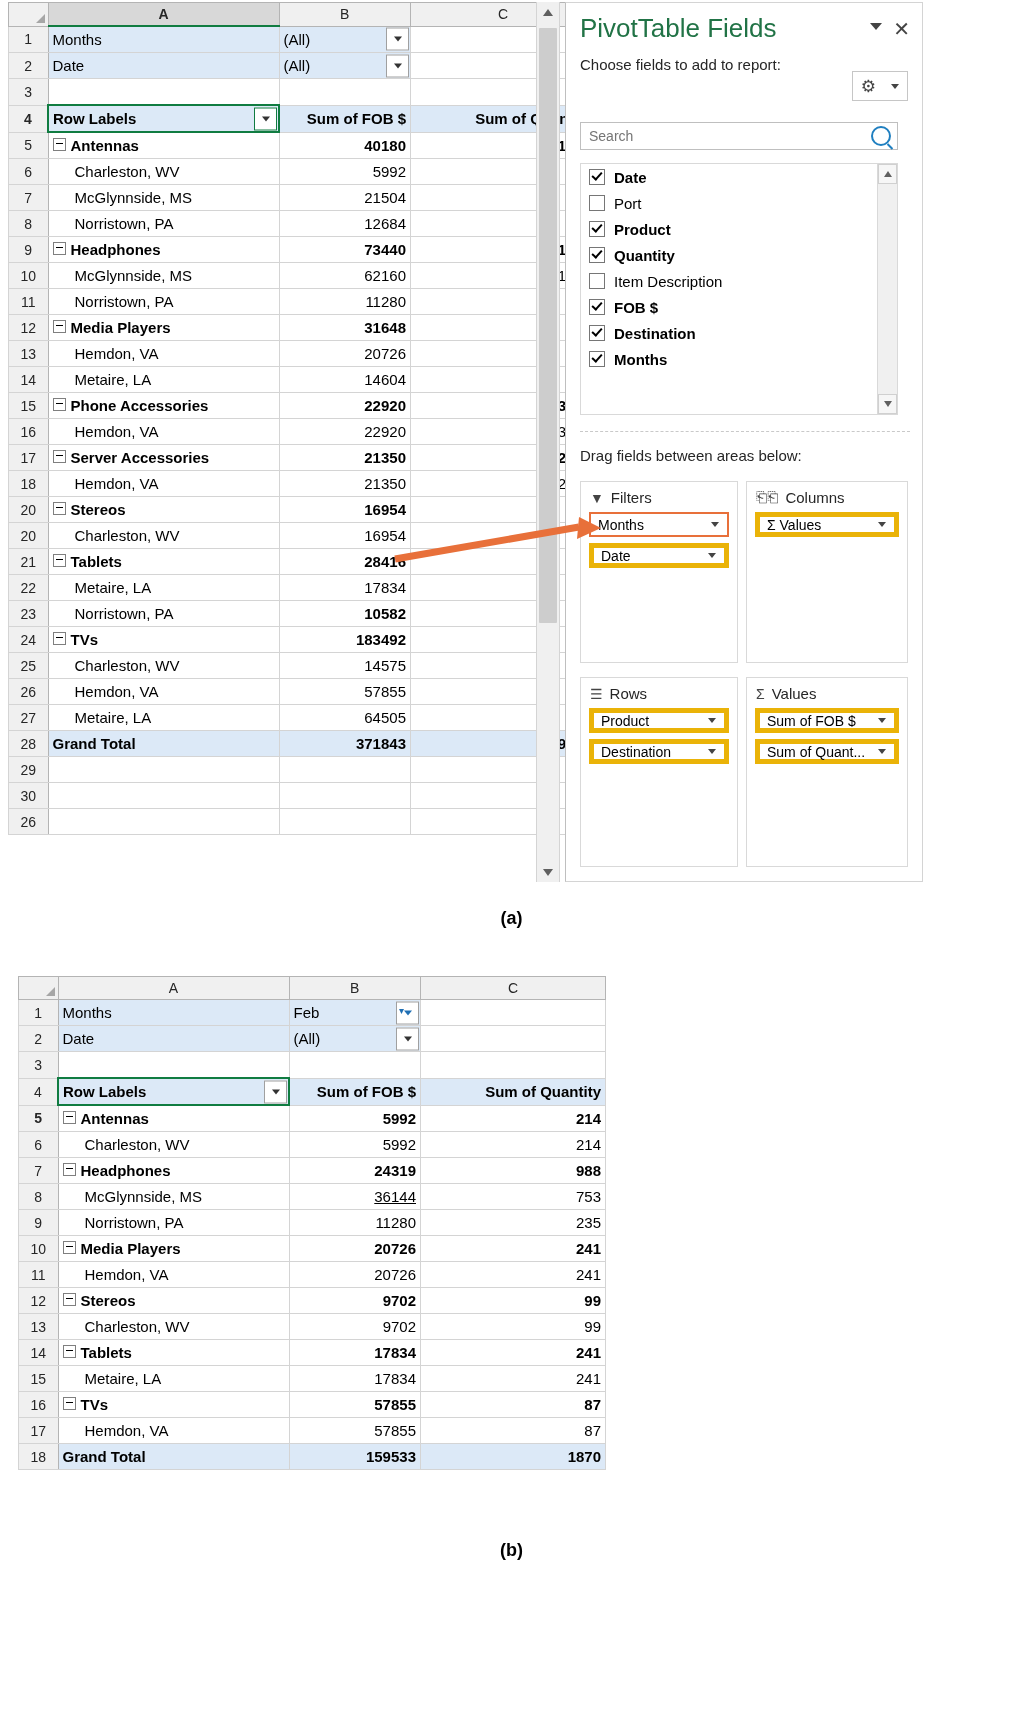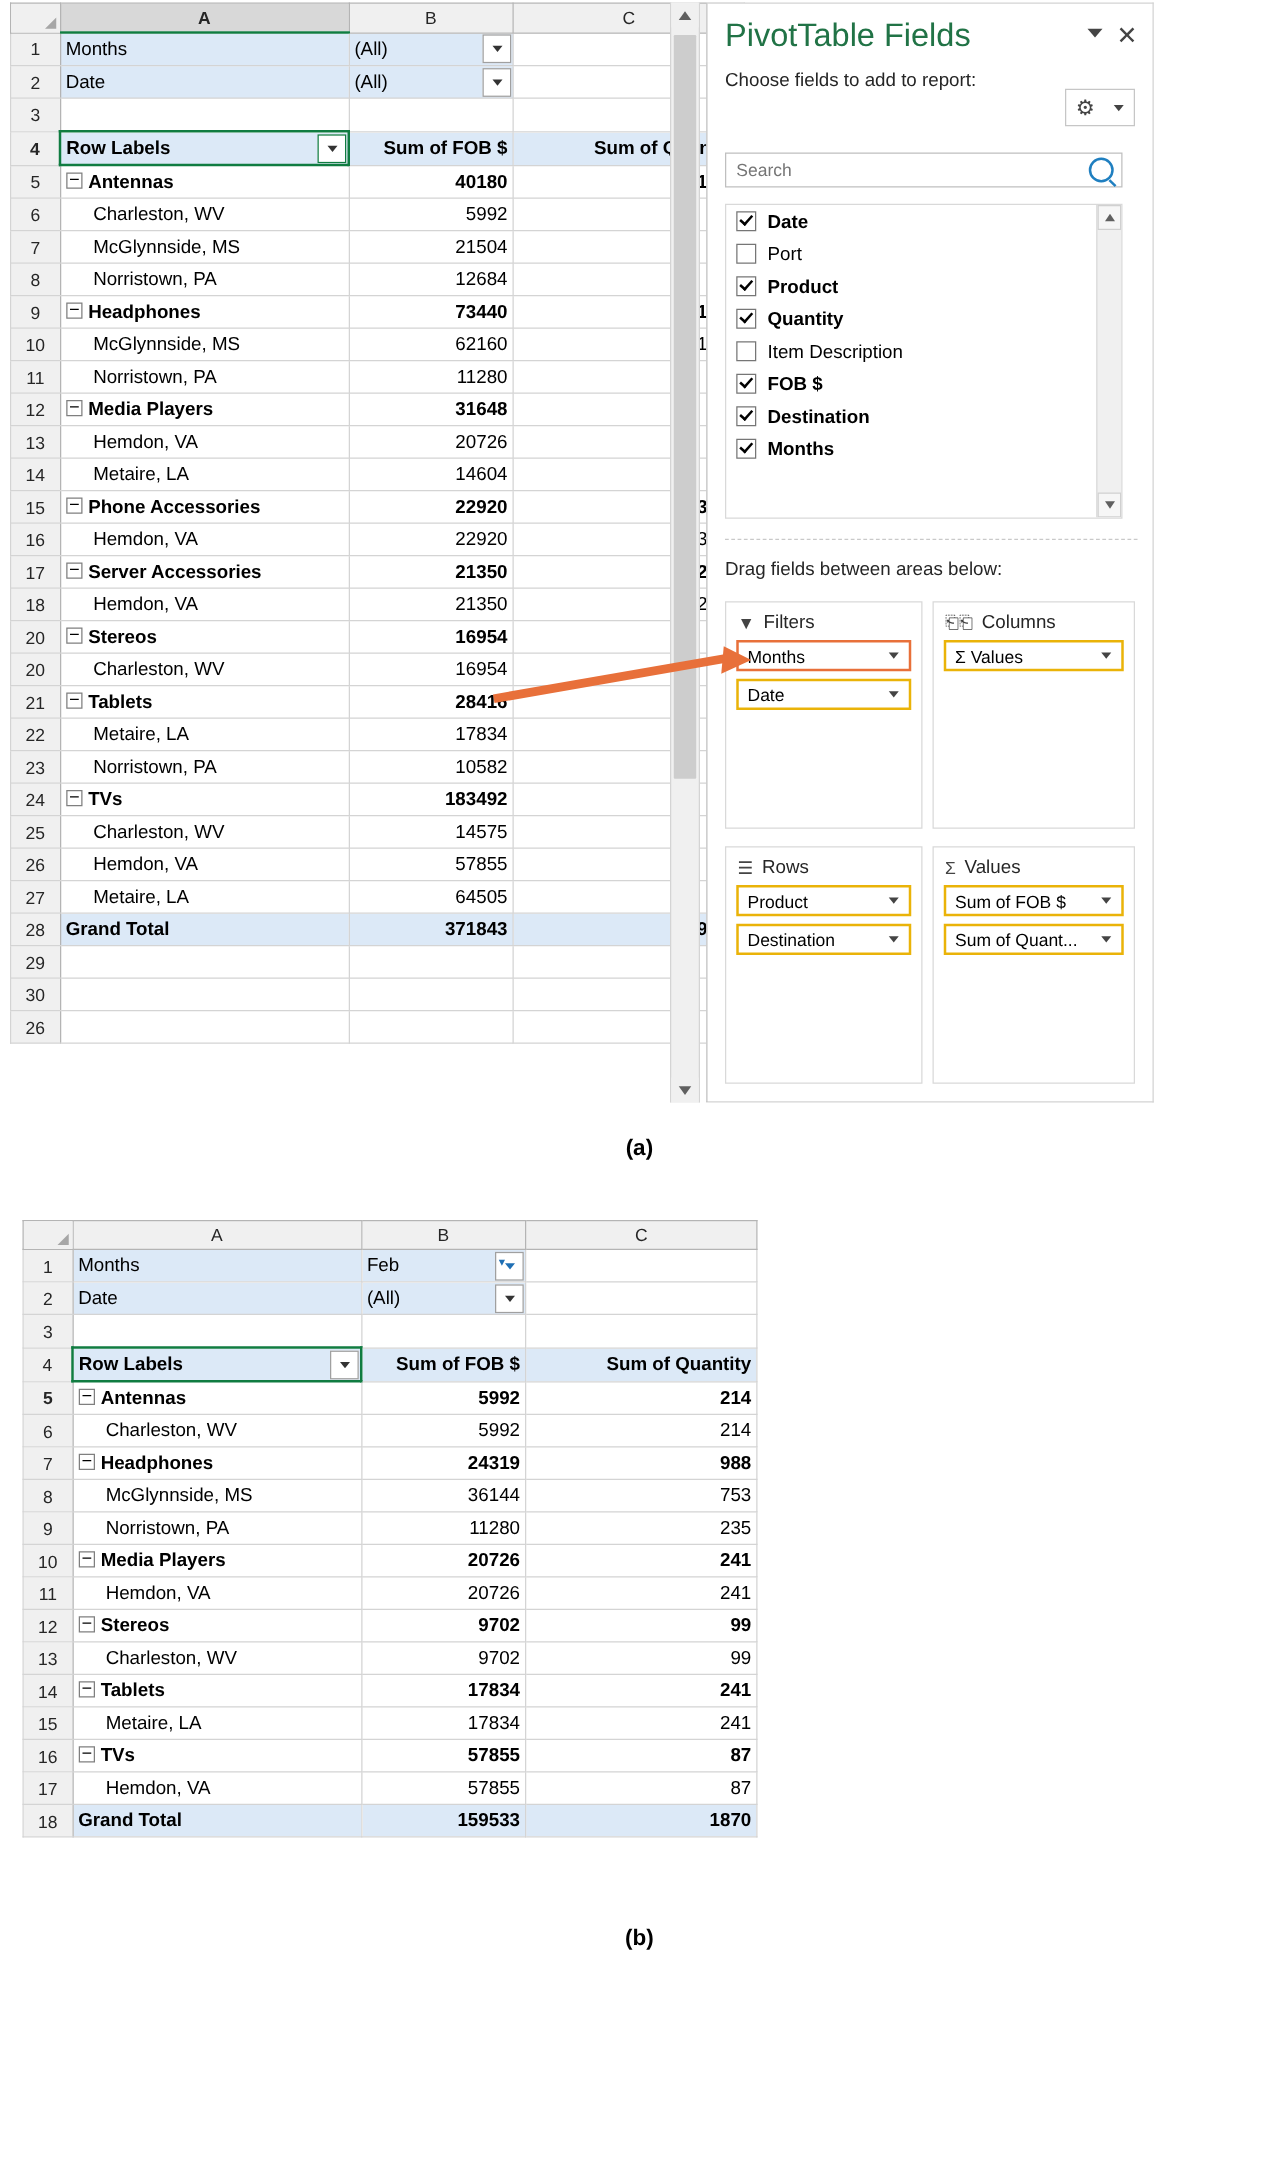--- a/index.html
+++ b/index.html
@@ -310,21 +310,21 @@
     font-size: 15px;
     color: #262626;
     display: flex;
     align-items: center;
     padding: 7px 0 0 9px;
   }
   .area-title .ic { margin-right: 7px; color:#444; font-size: 14px;}
   .chip {
     margin: 6px 8px 0 8px;
     height: 25px;
-    border: 2px solid #eab308;
+    border: 5px solid #eab308;
     background: #fff;
     display: flex;
     align-items: center;
     font-size: 14px;
     padding-left: 7px;
     position: relative;
     box-sizing: border-box;
   }
   .chip .cv {
     position: absolute;
@@ -630,21 +630,21 @@
           <td class="right" style="width:176px;">
             <div class="cellwrap" style="justify-content:flex-end;">241</div>
           </td>
         </tr>
         <tr>
           <td class="rowhdr">23</td>
           <td class="indent1" style="width:200px;">
             <div class="cellwrap">Norristown, PA</div>
           </td>
           <td class="right" style="width:122px;">
-            <div class="cellwrap" style="justify-content:flex-end;">10582</div>
+            <div class="cellwrap" style="justify-content:flex-end;font-weight:bold;">10582</div>
           </td>
           <td class="right" style="width:176px;">
             <div class="cellwrap" style="justify-content:flex-end;">143</div>
           </td>
         </tr>
         <tr>
           <td class="rowhdr">24</td>
           <td class="bold" style="width:200px;">
             <div class="cellwrap"><span class="exp"></span>TVs</div>
           </td>
@@ -984,21 +984,21 @@
           <td class="bold right" style="width:176px;">
             <div class="cellwrap" style="justify-content:flex-end;">988</div>
           </td>
         </tr>
         <tr>
           <td class="rowhdr">8</td>
           <td class="indent1" style="width:200px;">
             <div class="cellwrap">McGlynnside, MS</div>
           </td>
           <td class="right" style="width:122px;">
-            <div class="cellwrap" style="justify-content:flex-end;">36144</div>
+            <div class="cellwrap" style="justify-content:flex-end;text-decoration:underline;">36144</div>
           </td>
           <td class="right" style="width:176px;">
             <div class="cellwrap" style="justify-content:flex-end;">753</div>
           </td>
         </tr>
         <tr>
           <td class="rowhdr">9</td>
           <td class="indent1" style="width:200px;">
             <div class="cellwrap">Norristown, PA</div>
           </td>

